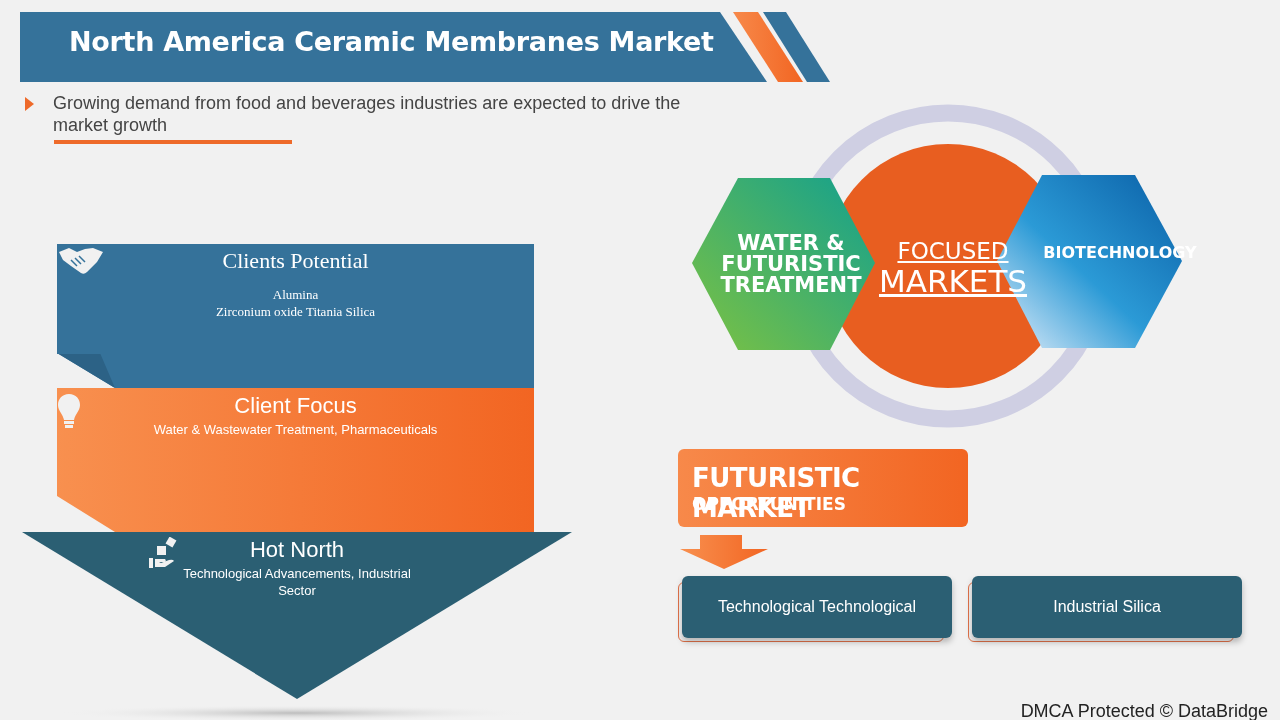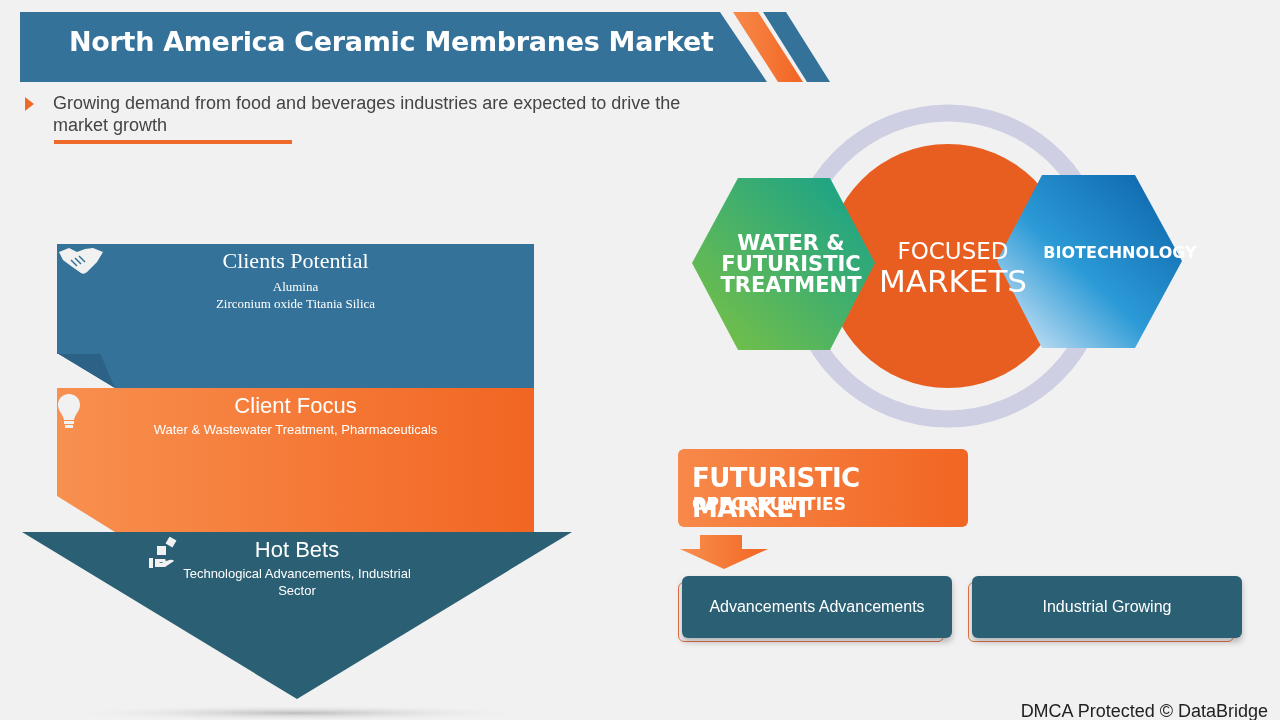--- a/index.html
+++ b/index.html
@@ -90,42 +90,42 @@
 
     <polygon points="22,532 572,532 297,699" fill="#2b5f73"></polygon>
   </svg>
 
   <div class="tier" style="left:57px; top:246px; width:477px;font-family:Liberation Serif, serif;">
     <svg class="tier-icon" width="48" height="30" viewBox="0 0 48 30">
       <path d="M2 6 L12 2 L20 6 L28 3 L36 2 L46 6 L40 16 L30 26 Q27 29 24 27 L14 20 L6 14 Z" fill="#f1f1f1"></path>
       <path d="M14 14 L20 20 M18 12 L24 18 M22 10 L28 16" stroke="#35729a" stroke-width="1.5"></path>
     </svg>
     <span class="tier-title" style="margin-top:2px;">Clients Potential</span>
-    <span class="tier-desc" style="margin-top:4px;">Alumina</span>
+    <span class="tier-desc" style="margin-top:12px;">Alumina</span>
     <span class="tier-desc">Zirconium oxide Titania Silica</span>
   </div>
 
   <div class="tier" style="left:57px; top:393px; width:477px;">
     <svg class="tier-icon" width="24" height="38" viewBox="0 0 24 38">
       <path d="M12 1 C5 1 1 6 1 12 C1 18 6 21 7 27 L17 27 C18 21 23 18 23 12 C23 6 19 1 12 1 Z" fill="#f1f1f1"></path>
       <rect x="7" y="28" width="10" height="3" fill="#f1f1f1"></rect>
       <rect x="8" y="32" width="8" height="3" fill="#f1f1f1"></rect>
     </svg>
     <span class="tier-title" style="margin-top:0px;">Client Focus</span>
     <span class="tier-desc" style="margin-top:2px;">Water &amp; Wastewater Treatment, Pharmaceuticals</span>
   </div>
 
   <div class="tier" style="left:147px; top:537px; width:300px;">
     <svg class="tier-icon" width="32" height="34" viewBox="0 0 32 34">
       <rect x="10" y="9" width="9" height="9" fill="#f1f1f1"></rect>
       <rect x="20" y="1" width="8" height="8" fill="#f1f1f1" transform="rotate(30 24 5)"></rect>
       <rect x="2" y="21" width="4" height="10" fill="#f1f1f1"></rect>
       <path d="M8 22 L18 22 Q20 24 17 25 L12 25 L14 26 L22 23 Q26 22 27 24 L18 30 L8 30 Z" fill="#f1f1f1"></path>
     </svg>
-    <span class="tier-title">Hot Bets</span>
+    <span class="tier-title">Hot North</span>
     <span class="tier-desc" style="margin-top:2px;">Technological Advancements, Industrial</span>
     <span class="tier-desc">Sector</span>
   </div>
 </div>
 
 <div class="fm">
   <svg width="560" height="340">
     <defs>
       <linearGradient id="gg" x1="0" y1="1" x2="1" y2="0">
         <stop offset="0" stop-color="#7cc242"></stop>
@@ -140,37 +140,37 @@
     <circle cx="268" cy="166" r="153" fill="none" stroke="#cfcfe3" stroke-width="17"></circle>
     <circle cx="268" cy="166" r="122" fill="#e85e20"></circle>
     <polygon points="12,163 58,78 150,78 195,163 150,250 58,250" fill="url(#gg)"></polygon>
     <polygon points="317,161 362,75 455,75 502,161 455,248 362,248" fill="url(#bg)"></polygon>
   </svg>
   <div class="hex-label" style="left:30px; top:133px; width:162px; font-size:21px; line-height:21px;">
     <span style="display:block">WATER &amp;</span>
     <span style="display:block">FUTURISTIC</span>
     <span style="display:block">TREATMENT</span>
   </div>
-  <div class="center-label" style="left:198px; top:138px; width:150px;">
+  <div class="center-label" style="left:198px; top:138px; width:150px;text-decoration:underline;">
     <span style="display:block; font-size:23px; line-height:26px;">FOCUSED</span>
     <span style="display:block; font-size:31px; line-height:34px;">MARKETS</span>
   </div>
   <div class="hex-label" style="left:340px; top:143px; width:200px; font-size:16px;">BIOTECHNOLOGY</div>
 </div>
 
 <div class="fut-box">
   <div class="fut-title">FUTURISTIC MARKET</div>
   <div class="fut-sub">OPPORTUNITIES</div>
 </div>
 <svg class="fut-arrow" width="90" height="36">
   <defs>
       <linearGradient id="ag" x1="0" x2="1">
         <stop offset="0" stop-color="#f8904f"></stop>
         <stop offset="1" stop-color="#f26522"></stop>
       </linearGradient>
     </defs>
   <polygon points="20,0 62,0 62,14 88,14 44,34 0,14 20,14" fill="url(#ag)"></polygon>
 </svg>
 
-<div class="opp-card" style="left:682px; top:576px; width:270px;">Advancements Advancements</div>
-<div class="opp-card" style="left:972px; top:576px; width:270px;">Industrial Growing</div>
+<div class="opp-card" style="left:682px; top:576px; width:270px;">Technological Technological</div>
+<div class="opp-card" style="left:972px; top:576px; width:270px;">Industrial Silica</div>
 
 <div class="footer">DMCA Protected © DataBridge</div>
 
 </body></html>

